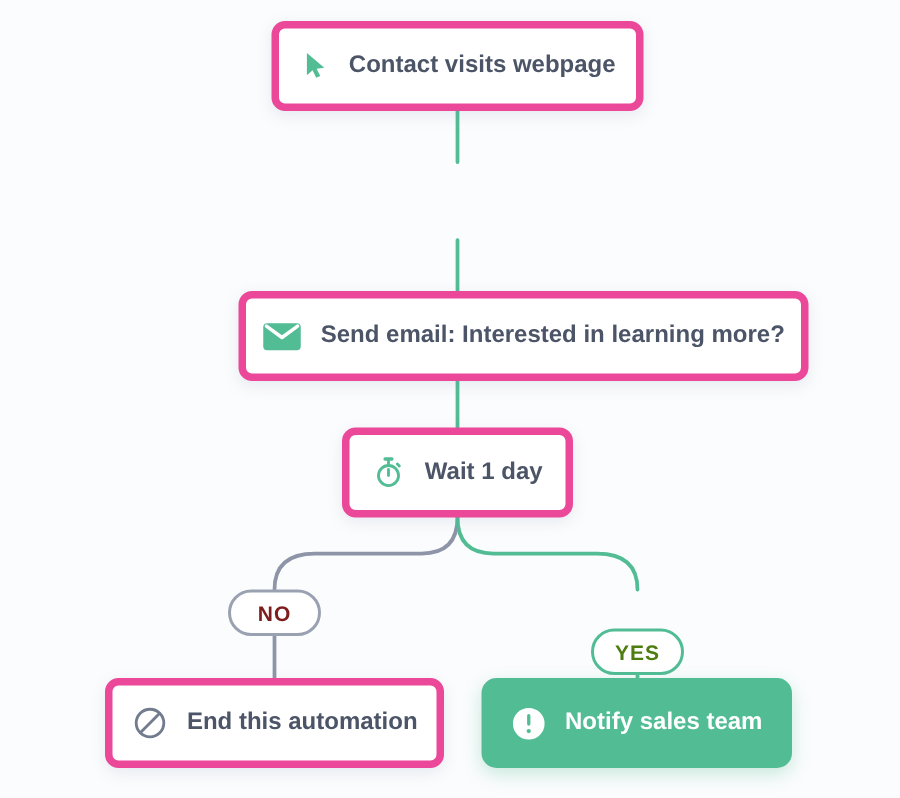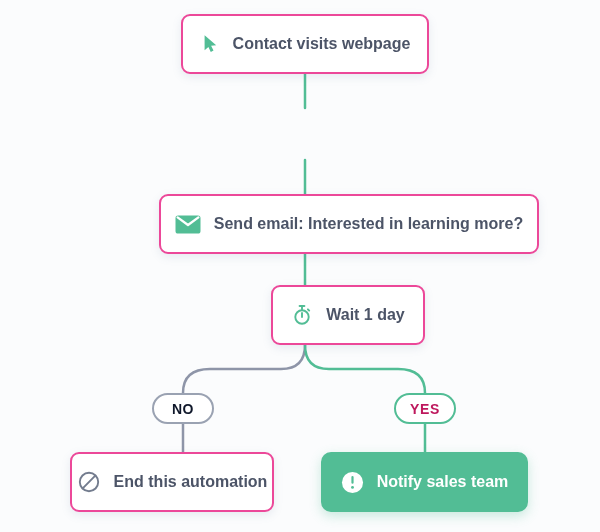--- a/index.html
+++ b/index.html
@@ -11,21 +11,21 @@
     overflow:hidden;
   }
   .wires { position:absolute; left:0; top:0; z-index:0; }
   .wire-green { stroke:#52bd95; stroke-width:2.5; fill:none; stroke-linecap:round; }
   .wire-gray  { stroke:#8e95a8; stroke-width:2.5; fill:none; stroke-linecap:round; }
 
   .node {
     position:absolute; z-index:1;
     display:flex; align-items:center; justify-content:center; gap:13px;
     background:#ffffff;
-    border:2px solid #ec4899;
+    border:5px solid #ec4899;
     border-radius:9px;
     box-shadow:0 3px 10px rgba(108,128,165,0.14);
     font-size:16px; font-weight:600; color:#4c5467;
     box-sizing:border-box;
     cursor:pointer;
   }
   .node.green {
     background:#52bd95;
     border-color:#52bd95;
     color:#ffffff;
@@ -37,29 +37,29 @@
   .pill {
     position:absolute; z-index:1;
     width:62px; height:31px;
     border-radius:16px;
     background:#ffffff;
     border:2px solid;
     display:flex; align-items:center; justify-content:center;
     font-size:14px; font-weight:700; letter-spacing:0.6px;
     box-sizing:border-box;
   }
-  .pill.no  { border-color:#9aa2b2; color:#0f172a; }
-  .pill.yes { border-color:#52bd95; color:#be185d; }
+  .pill.no  { border-color:#9aa2b2; color:#7f1d1d; }
+  .pill.yes { border-color:#52bd95; color:#4d7c0f;margin-top:26px; }
 
   
   .n-trigger { left:181px; top:14px;  width:248px; height:60px; }
   .n-wait1   { left:225px; top:104px; width:160px; height:60px; }
   .n-email   { left:115px; top:194px; width:380px; height:60px;margin-left:44px; }
-  .n-wait2   { left:228px; top:285px; width:154px; height:60px;margin-left:43px; }
-  .n-end     { left:70px;  top:452px; width:204px; height:60px;text-align:right; }
+  .n-wait2   { left:228px; top:285px; width:154px; height:60px; }
+  .n-end     { left:70px;  top:452px; width:226px; height:60px;text-align:right; }
   .n-notify  { left:321px; top:452px; width:207px; height:60px;align-items:center; }
   .p-no  { left:152px; top:393px; }
   .p-yes { left:394px; top:393px; }
 </style>
 </head>
 <body>
 
 <div class="canvas">
 
   <svg class="wires" width="600" height="532" viewBox="0 0 600 532">

